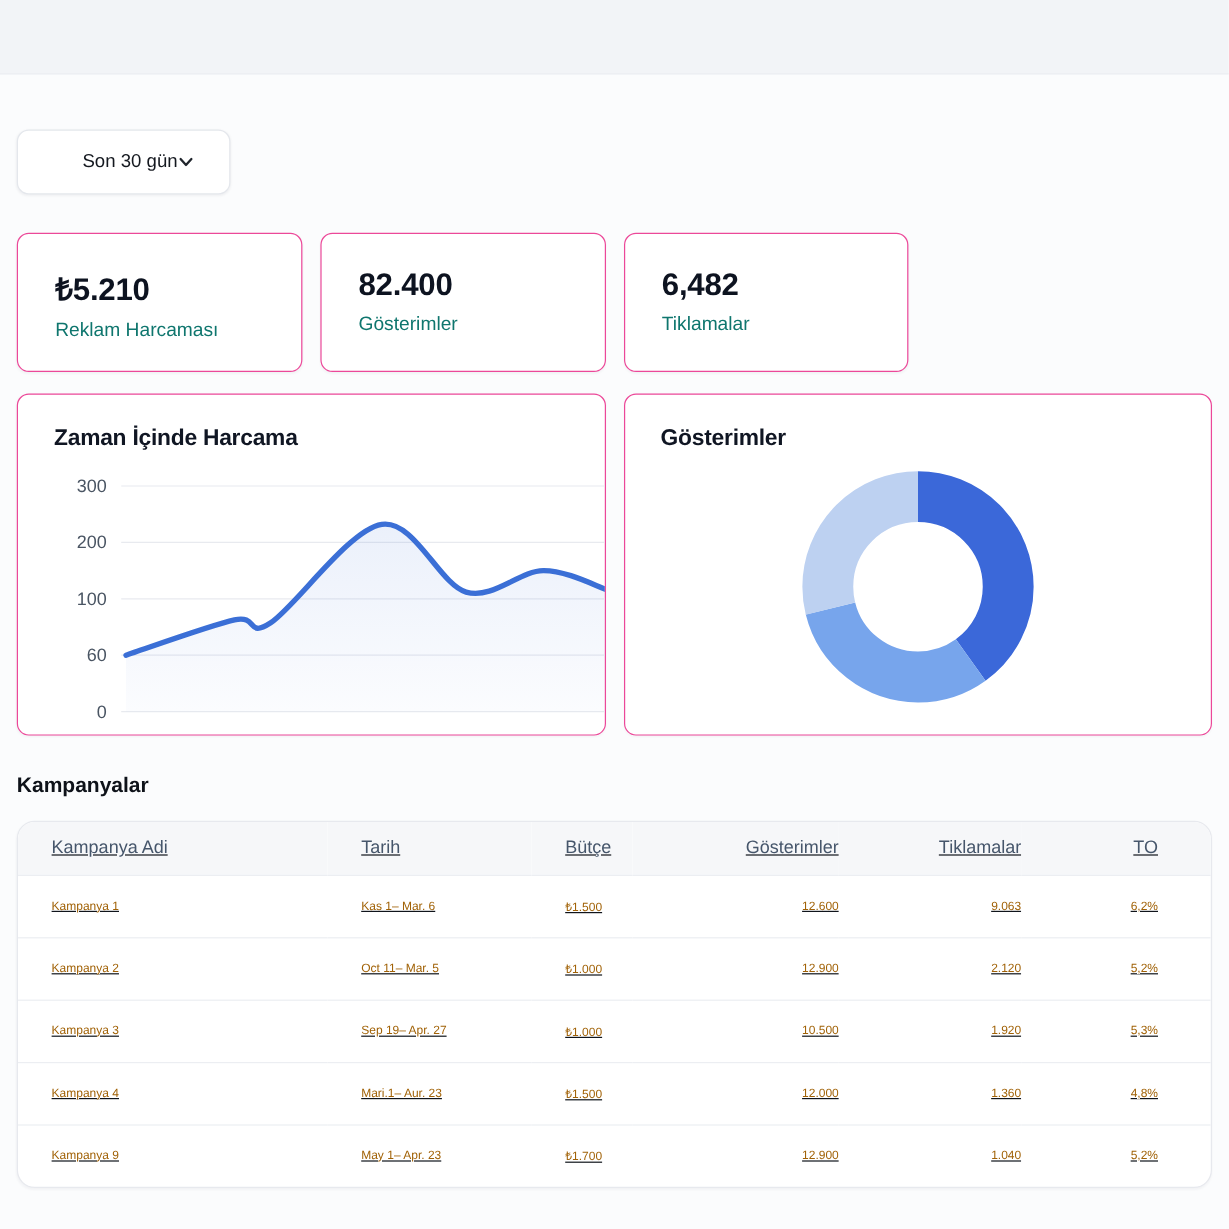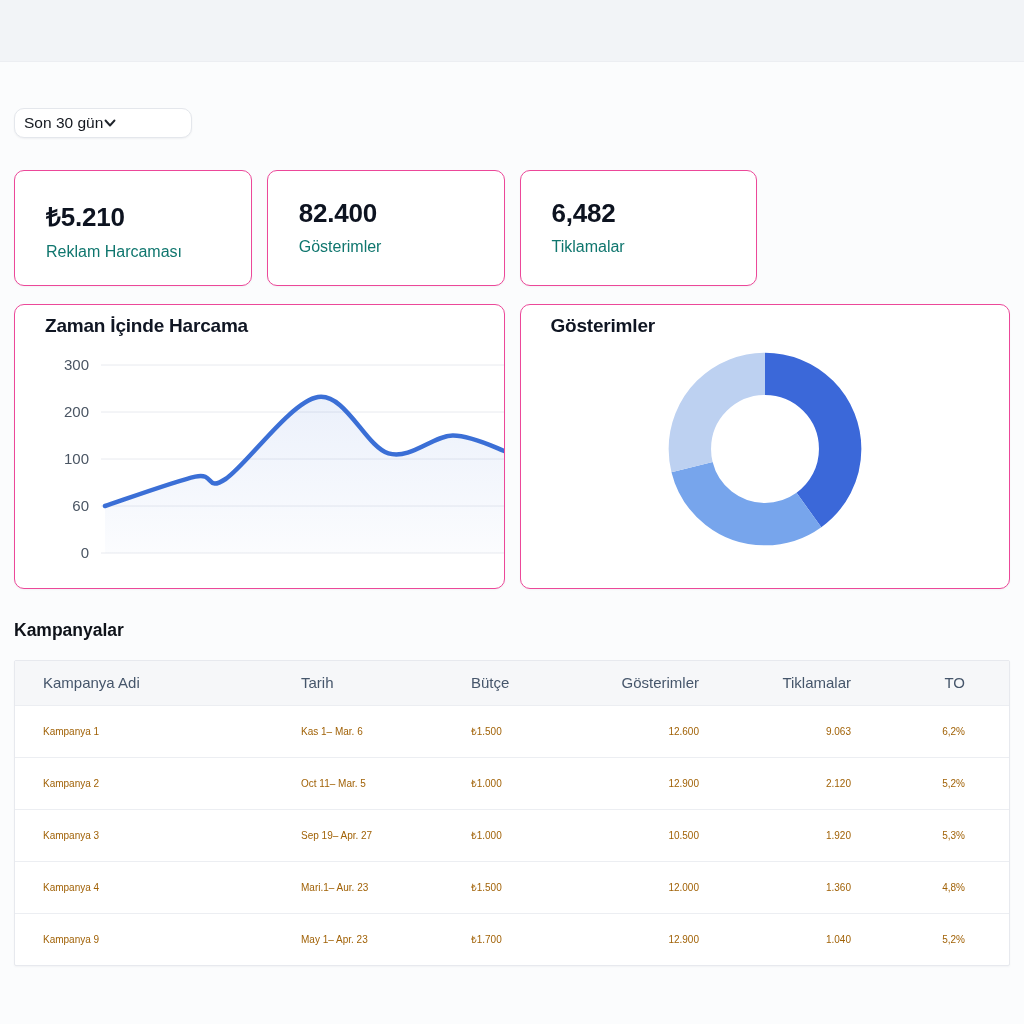--- a/index.html
+++ b/index.html
@@ -10,50 +10,50 @@
     color: #10141b;
     overflow: hidden;
   }
   .top-strip { height: 62px; background: #f2f4f7; border-bottom: 1px solid #eceef2; }
   .container { padding: 0 14px; }
 
   
   .page-header { display: flex; align-items: center; justify-content: space-between; margin: 46px 0 32px; }
   .page-title { font-size: 31px; font-weight: 800; letter-spacing: -0.4px; color: #0c0f15; }
   .date-select {
-    display: flex; align-items: center; justify-content: flex-start;
-    width: 178px; height: 30px; padding: 0 9px;
+    display: flex; align-items: center; justify-content: flex-end;
+    width: 178px; height: 54px; padding: 0 29px;
     background: #ffffff; border: 1px solid #e4e7ec; border-radius: 10px;
     box-shadow: 0 1px 2px rgba(16,24,40,0.05);
     font-size: 15.5px; color: #14181f; cursor: pointer;
   }
   .date-select .chev { display: flex; align-items: center; }
 
   
   .stats-grid { display: grid; grid-template-columns: repeat(4, 1fr); gap: 15px; }
   .card {
     background: #ffffff; border: 1px solid #ec4899; border-radius: 10px;
     box-shadow: 0 1px 2px rgba(16,24,40,0.04);
   }
   .stat-card { height: 116px; padding: 27px 0 0 31px; }
   .stat-value { font-size: 26px; font-weight: 800; color: #0d1320; letter-spacing: -0.2px; }
   .stat-label { font-size: 16px; color: #0f766e; margin-top: 9px; }
 
   
   .charts-grid { display: grid; grid-template-columns: 1fr 1fr; gap: 15px; margin-top: 18px; }
-  .chart-card { height: 285px; padding: 10px 0 0 30px; overflow: hidden; }
+  .chart-card { height: 285px; padding: 26px 0 0 30px; overflow: hidden; }
   .chart-title { font-size: 19px; font-weight: 700; color: #101623; letter-spacing: -0.2px; }
   .line-chart-wrap { margin: 10px 10px 0 -22px; }
   .donut-wrap { display: flex; justify-content: center; margin: 6px 30px 0 0; }
   svg text { font-family: "Liberation Sans", sans-serif; }
 
   
   .section-title { font-size: 17.5px; font-weight: 700; color: #0e1219; margin: 31px 0 19px; }
-  .table-card { border: 1px solid #e7e9ee; border-radius: 2px; background: #fff; overflow: hidden;
-                box-shadow: 0 1px 2px rgba(16,24,40,0.04); }
+  .table-card { border: 1px solid #e7e9ee; border-radius: 15px; background: #fff; overflow: hidden;
+                box-shadow: 0 1px 2px rgba(16,24,40,0.04); text-decoration: underline; }
   table { width: 100%; border-collapse: collapse; table-layout: fixed; }
   thead tr { background: #f6f7f9; height: 44px; }
   th { font-weight: 400; font-size: 15px; color: #46566b; }
   tbody tr { height: 52px; border-top: 1px solid #eceef2; }
   td { font-size: 10px; color: #a16207; }
   th, td { white-space: nowrap; overflow: hidden; }
   .al { text-align: left; padding-left: 28px; }
   .ar { text-align: right; }
   .last { padding-right: 44px; }
 </style>

